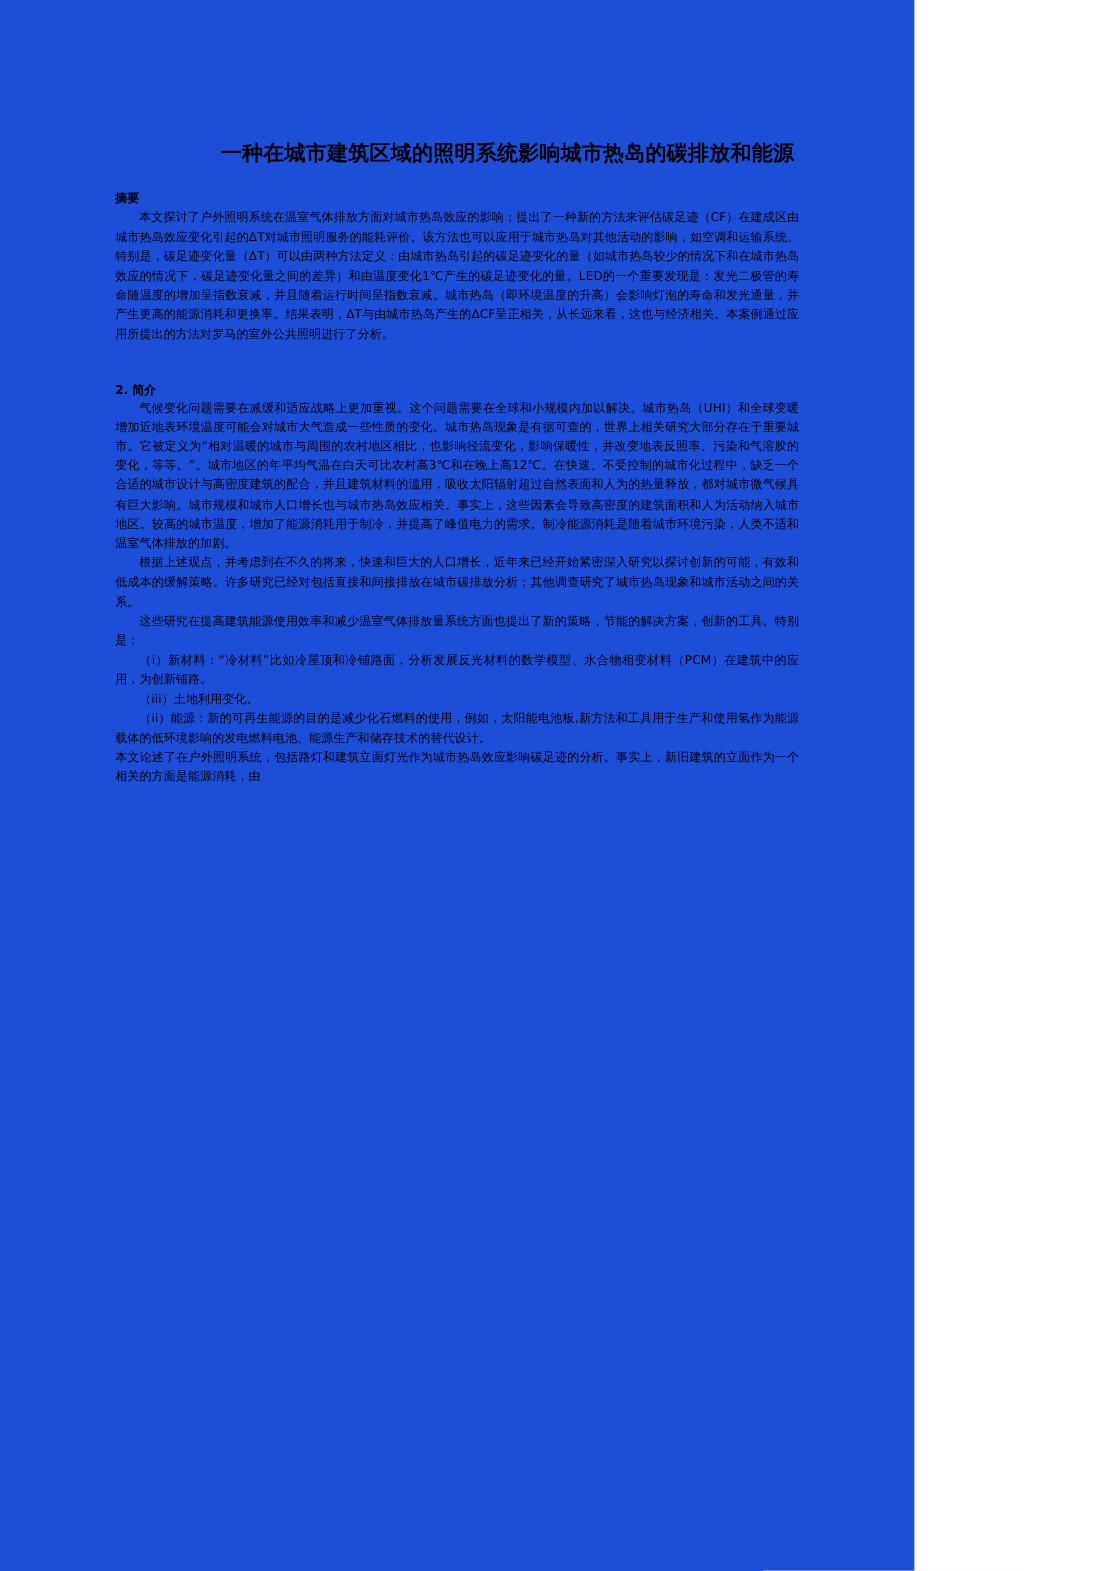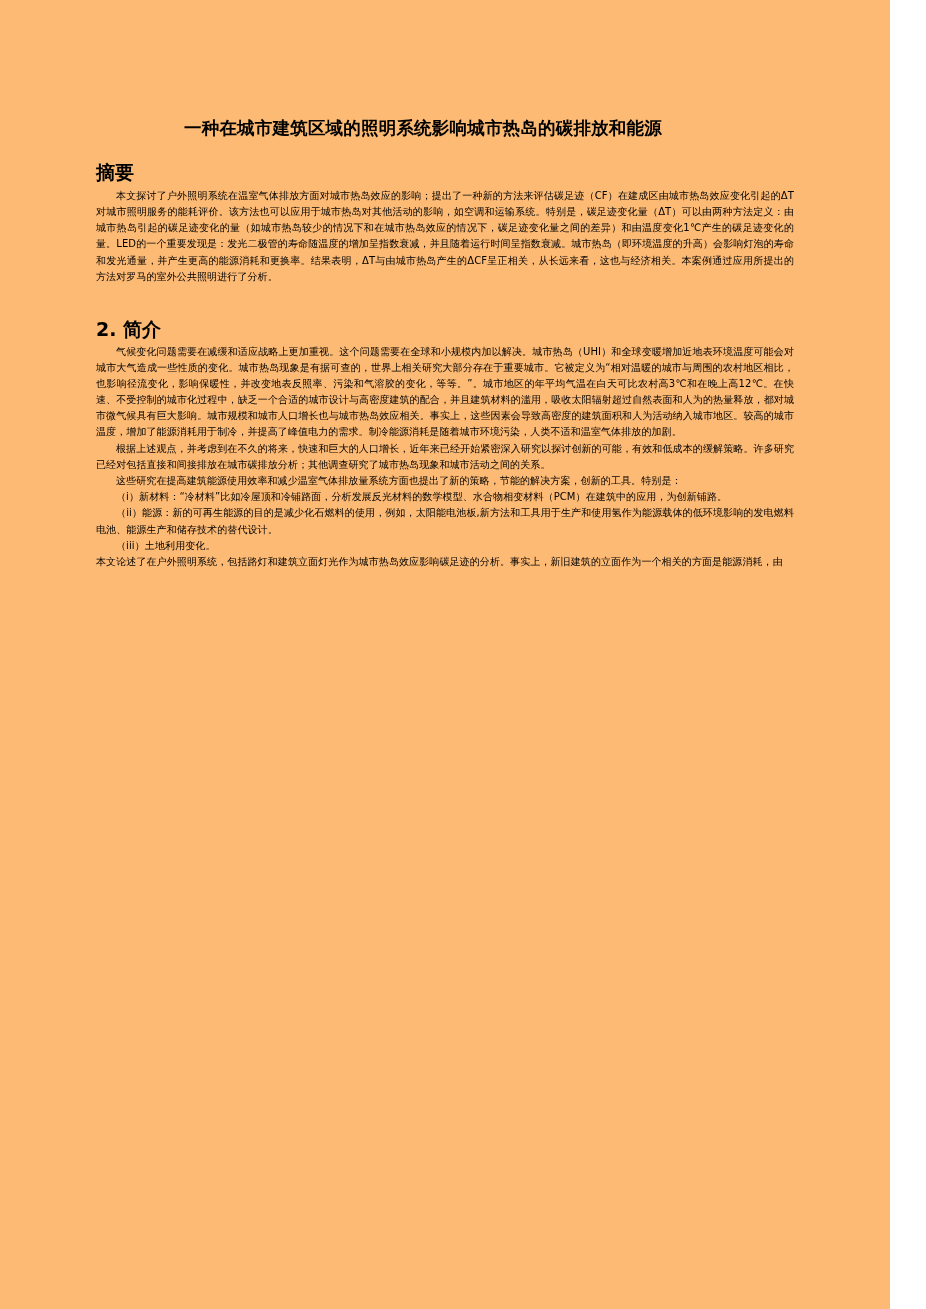--- a/index.html
+++ b/index.html
@@ -5,45 +5,45 @@
   html, body {
     margin: 0;
     padding: 0;
     background: #ffffff;
   }
   body {
     font-family: "DejaVu Sans", "Liberation Sans", sans-serif;
     color: #000000;
   }
   .page {
-    width: 890px;
+    width: 762px;
     height: 1309px;
     box-sizing: border-box;
     padding: 112px 96px 40px 96px;
-    background: #fdba74;
+    background: #1d4ed8;
     position: relative;
     overflow: hidden;
   }
   .doc-title {
     font-size: 17.5px;
     font-weight: bold;
     line-height: 1.85;
     text-align: left;
     margin: 0 0 6px 0;
     letter-spacing: 0.2px;
   }
   .doc-title .line1 {
     display: block;
     padding-left: 88px;
   }
   .doc-title .line2 {
     display: block;
   }
   .section-heading {
-    font-size: 19px;
+    font-size: 10px;
     font-weight: bold;
     margin: 14px 0 0 0;
     line-height: 1.5;
   }
   p.body-text {
     font-size: 10px;
     line-height: 1.62;
     margin: 0;
     text-align: justify;
     text-justify: inter-ideograph;
@@ -79,18 +79,18 @@
   </div>
 
   <div class="spacer-md"></div>
 
   <div class="intro-block">
     <div class="section-heading">2. 简介</div>
     <p class="body-text">气候变化问题需要在减缓和适应战略上更加重视。这个问题需要在全球和小规模内加以解决。城市热岛（UHI）和全球变暖增加近地表环境温度可能会对城市大气造成一些性质的变化。城市热岛现象是有据可查的，世界上相关研究大部分存在于重要城市。它被定义为“相对温暖的城市与周围的农村地区相比，也影响径流变化，影响保暖性，并改变地表反照率、污染和气溶胶的变化，等等。”。城市地区的年平均气温在白天可比农村高3℃和在晚上高12℃。在快速、不受控制的城市化过程中，缺乏一个合适的城市设计与高密度建筑的配合，并且建筑材料的滥用，吸收太阳辐射超过自然表面和人为的热量释放，都对城市微气候具有巨大影响。城市规模和城市人口增长也与城市热岛效应相关。事实上，这些因素会导致高密度的建筑面积和人为活动纳入城市地区。较高的城市温度，增加了能源消耗用于制冷，并提高了峰值电力的需求。制冷能源消耗是随着城市环境污染，人类不适和温室气体排放的加剧。</p>
     <p class="body-text">根据上述观点，并考虑到在不久的将来，快速和巨大的人口增长，近年来已经开始紧密深入研究以探讨创新的可能，有效和低成本的缓解策略。许多研究已经对包括直接和间接排放在城市碳排放分析；其他调查研究了城市热岛现象和城市活动之间的关系。</p>
     <p class="body-text">这些研究在提高建筑能源使用效率和减少温室气体排放量系统方面也提出了新的策略，节能的解决方案，创新的工具。特别是：</p>
     <p class="body-text">（i）新材料：“冷材料”比如冷屋顶和冷铺路面，分析发展反光材料的数学模型、水合物相变材料（PCM）在建筑中的应用，为创新铺路。</p>
+    <p class="body-text">（iii）土地利用变化。</p>
     <p class="body-text">（ii）能源：新的可再生能源的目的是减少化石燃料的使用，例如，太阳能电池板,新方法和工具用于生产和使用氢作为能源载体的低环境影响的发电燃料电池、能源生产和储存技术的替代设计。</p>
-    <p class="body-text">（iii）土地利用变化。</p>
     <p class="body-text noindent">本文论述了在户外照明系统，包括路灯和建筑立面灯光作为城市热岛效应影响碳足迹的分析。事实上，新旧建筑的立面作为一个相关的方面是能源消耗，由</p>
   </div>
 
 </div>
 
 </body></html>

